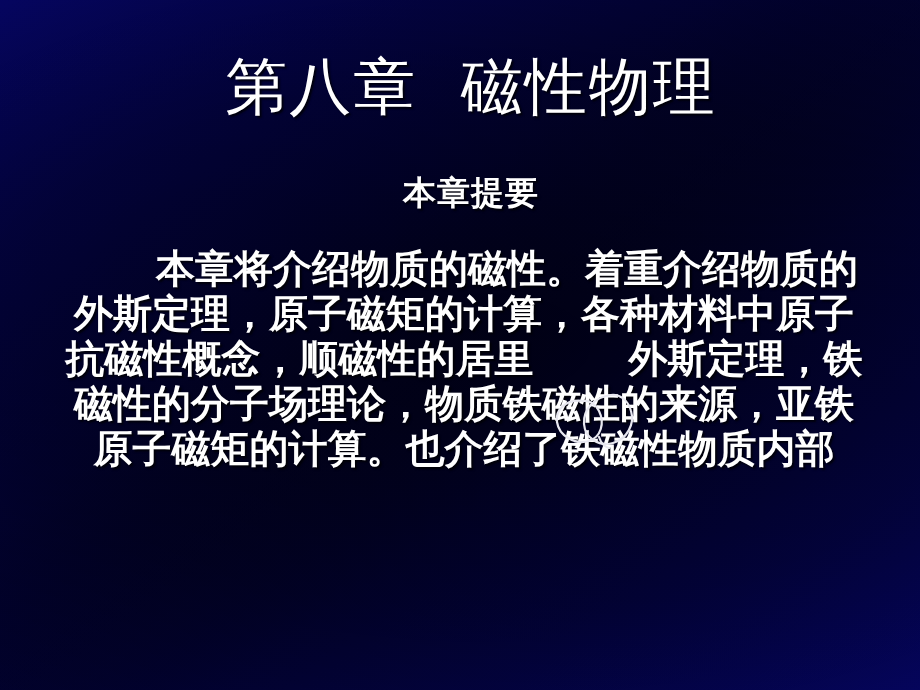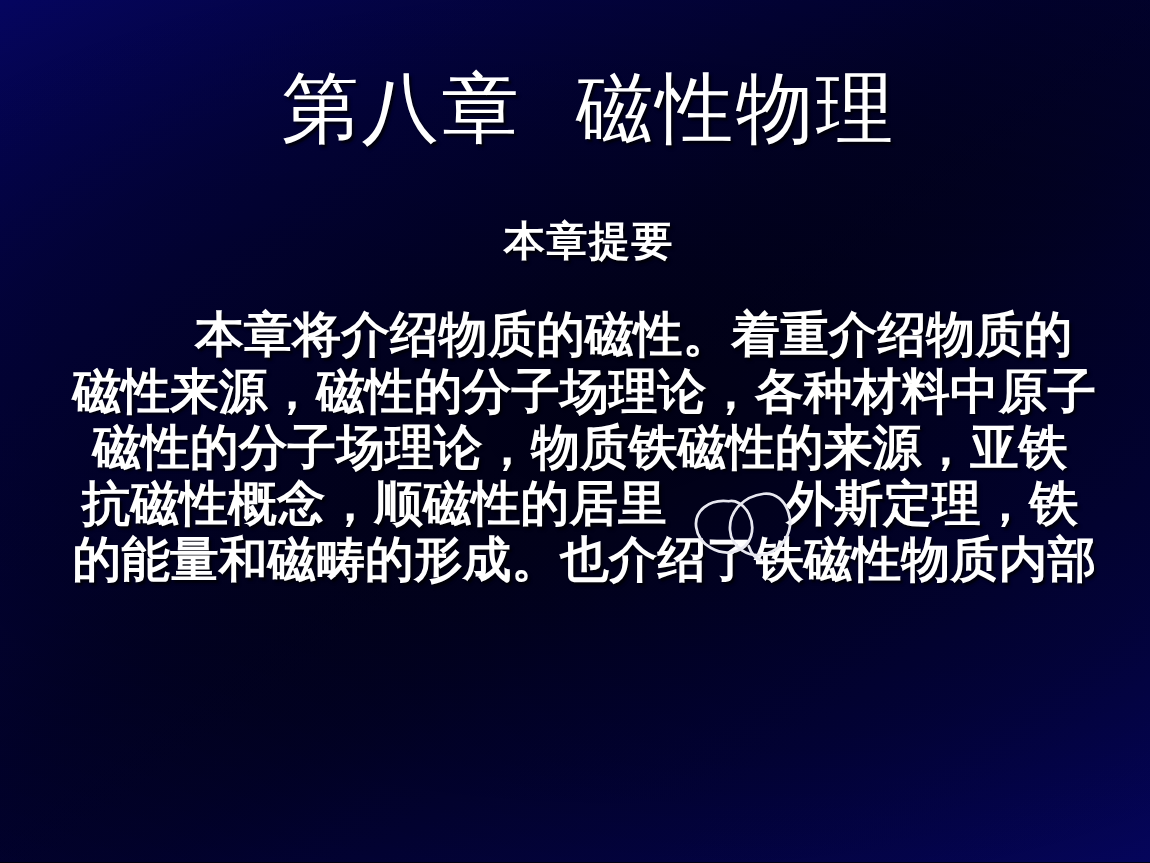--- a/index.html
+++ b/index.html
@@ -92,24 +92,24 @@
 <div id="slide">
 
   <div id="vignette"></div>
 
   <div id="title">第八章  磁性物理</div>
 
   <div id="subtitle">本章提要</div>
 
   <div id="body-text">
     <div class="line indent">本章将介绍物质的磁性。着重介绍物质的</div>
-    <div class="line">磁性来源，磁性的分子场理论，各种材料中原子</div>
+    <div class="line">外斯定理，原子磁矩的计算，各种材料中原子</div>
+    <div class="line">抗磁性概念，顺磁性的居里       外斯定理，铁</div>
     <div class="line">磁性的分子场理论，物质铁磁性的来源，亚铁</div>
-    <div class="line">抗磁性概念，顺磁性的居里       外斯定理，铁</div>
-    <div class="line">的能量和磁畴的形成。也介绍了铁磁性物质内部</div>
+    <div class="line">原子磁矩的计算。也介绍了铁磁性物质内部</div>
   </div>
 
   <svg id="ink-annotation" viewBox="0 0 100 58" xmlns="http://www.w3.org/2000/svg">
     <g fill="none" stroke="#e8e8f0" stroke-width="2.2" stroke-linecap="round">
       <path d="M 34 10 C 18 8, 6 18, 8 31 C 10 45, 26 54, 40 50 C 52 46, 56 32, 50 20 C 46 12, 39 9, 34 10 Z"></path>
       <path d="M 62 4 C 46 6, 34 18, 35 33 C 36 47, 50 56, 64 52 C 78 48, 86 33, 82 20 C 79 9, 71 3, 62 4 Z"></path>
       <path d="M 50 46 C 52 52, 56 56, 60 57"></path>
     </g>
   </svg>
 

